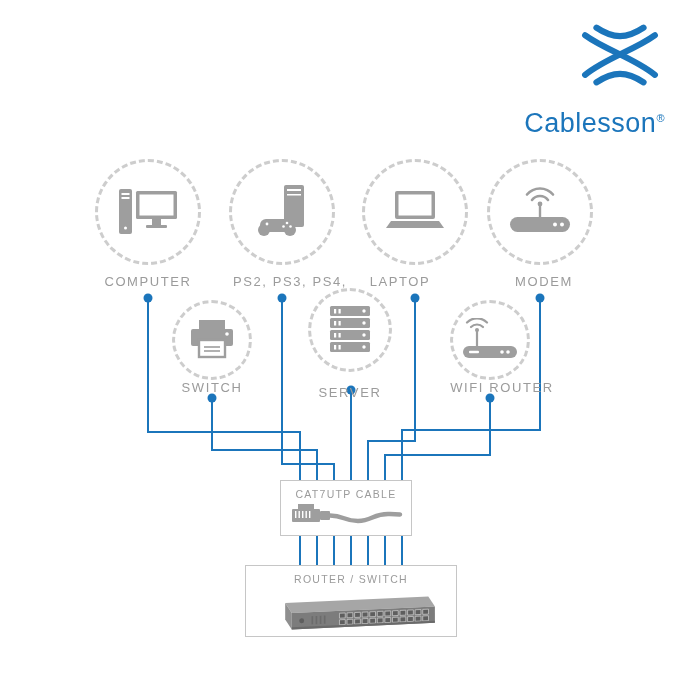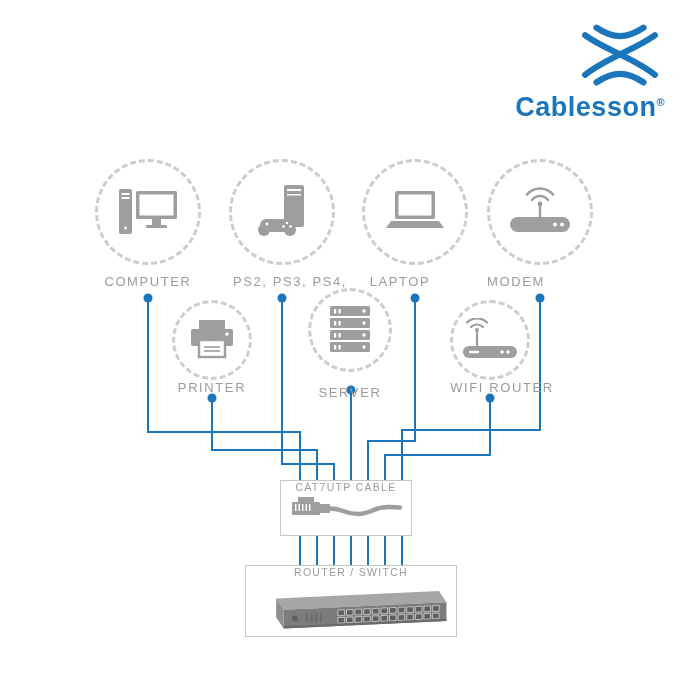--- a/index.html
+++ b/index.html
@@ -19,24 +19,24 @@
   .ring.mid{width:84px;height:84px;}
   .nlabel{
     position:absolute;z-index:2;width:160px;text-align:center;
     color:#9b9b9b;font-size:13px;letter-spacing:1.6px;
   }
   .box{
     position:absolute;background:#fff;border:1.5px solid #c6c6c6;z-index:3;
     display:flex;flex-direction:column;align-items:center;box-sizing:border-box;
   }
   .box-label{
-    color:#9b9b9b;font-size:10.5px;letter-spacing:1.3px;white-space:nowrap;
+    color:#9b9b9b;font-size:10.5px;letter-spacing:1.3px;margin-top:7px;white-space:nowrap;
   }
   .brand{position:absolute;top:22px;left:495px;width:170px;text-align:right;z-index:2;}
-  .wordmark{color:#1b75bb;font-size:27px;font-weight:bold;margin-top:0px;letter-spacing:0.5px;}
+  .wordmark{color:#1b75bb;font-size:27px;font-weight:normal;margin-top:16px;letter-spacing:0.5px;}
   .wordmark sup{font-size:11px;vertical-align:super;}
   svg{display:block;}
   .brand svg{display:inline-block;margin-right:2px;}
 </style>
 </head>
 <body>
 
 <div class="canvas">
 
   <svg class="lines" width="700" height="700">
@@ -133,37 +133,37 @@
         <g fill="#9e9e9e">
           <circle cx="33" cy="17" r="2.4"></circle>
           <rect x="31.8" y="17" width="2.4" height="14"></rect>
           <rect x="3" y="30" width="60" height="15" rx="7.5"></rect>
         </g>
         <circle cx="48" cy="37.5" r="2" fill="#fff"></circle>
         <circle cx="55" cy="37.5" r="2" fill="#fff"></circle>
       </svg>
     </div>
   </div>
-  <div class="nlabel" style="left:436px;top:274px">MODEM</div>
+  <div class="nlabel" style="left:464px;top:274px">MODEM</div>
 
   <div class="node" style="left:172px;top:300px">
     <div class="ring small">
       <svg width="48" height="40" viewBox="0 0 48 40">
         <g fill="#9e9e9e">
           <rect x="11" y="0" width="26" height="9"></rect>
           <rect x="3" y="9" width="42" height="17" rx="2"></rect>
         </g>
         <circle cx="39" cy="14" r="1.8" fill="#fff"></circle>
         <rect x="11" y="20" width="26" height="17" fill="#fff" stroke="#9e9e9e" stroke-width="2.4"></rect>
         <line x1="16" y1="27" x2="32" y2="27" stroke="#9e9e9e" stroke-width="1.6"></line>
         <line x1="16" y1="31" x2="32" y2="31" stroke="#9e9e9e" stroke-width="1.6"></line>
       </svg>
     </div>
   </div>
-  <div class="nlabel" style="left:132px;top:380px">PRINTER</div>
+  <div class="nlabel" style="left:132px;top:380px">SWITCH</div>
 
   <div class="node" style="left:308px;top:288px">
     <div class="ring mid">
       <svg width="46" height="48" viewBox="0 0 46 48">
         <g fill="#9e9e9e">
           <rect x="3" y="0" width="40" height="10" rx="1.5"></rect>
           <rect x="3" y="12" width="40" height="10" rx="1.5"></rect>
           <rect x="3" y="24" width="40" height="10" rx="1.5"></rect>
           <rect x="3" y="36" width="40" height="10" rx="1.5"></rect>
         </g>

